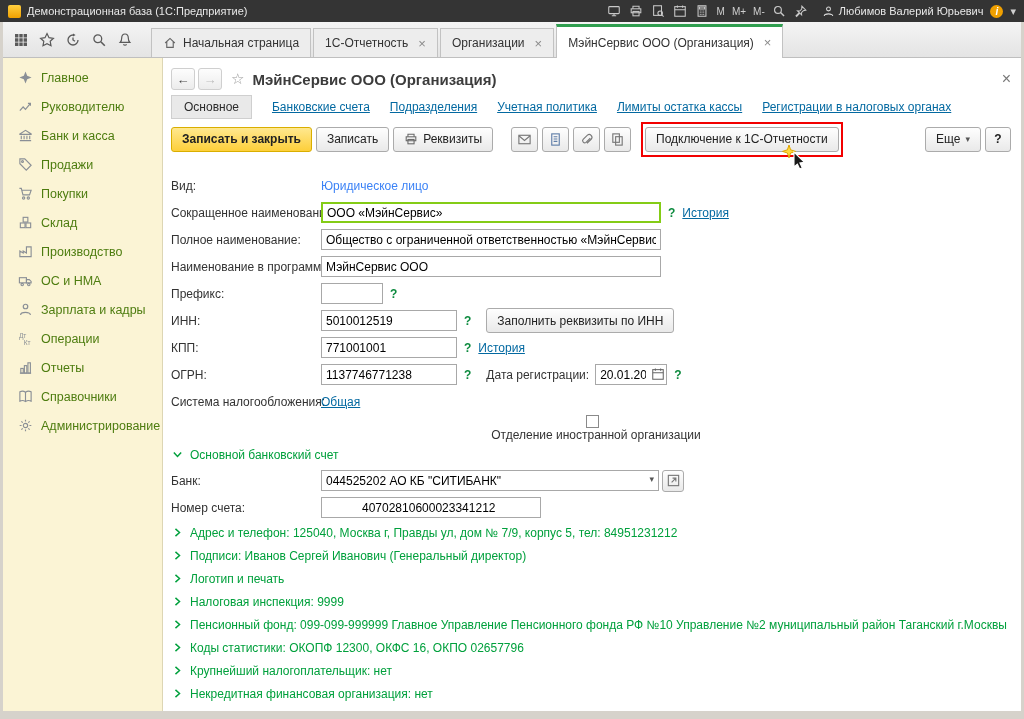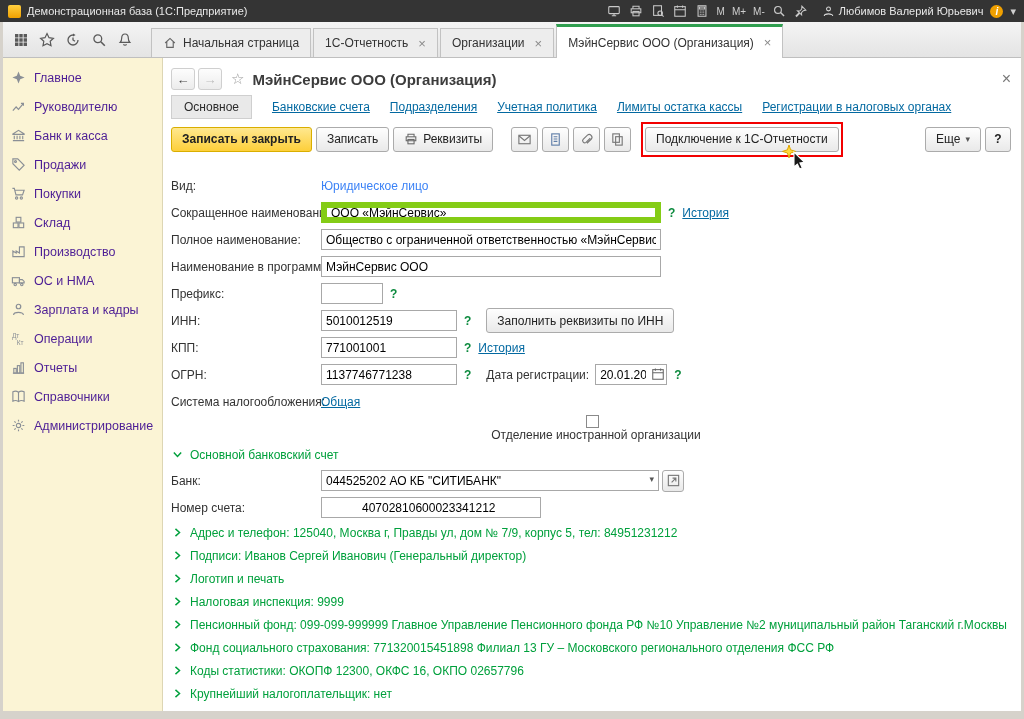--- a/index.html
+++ b/index.html
@@ -28,21 +28,21 @@
   .tbi svg { width:16px; height:16px; }
   .tabs { display:flex; align-items:flex-end; height:100%;margin-left:8px; }
   .tab { display:flex; align-items:center; gap:6px; height:29px; padding:0 11px; font-size:12px; color:#333; background:#ededed; border:1px solid #c2c2c2; border-bottom:none; margin-right:2px; cursor:pointer; white-space:nowrap; }
   .tab svg { width:14px; height:14px; }
   .tab.active { background:#fff; height:34px; border-top:3px solid #2f9e4f; margin-bottom:-1px; position:relative; z-index:2; }
   .tab-x { color:#8a8a8a; font-size:13px; margin-left:4px; cursor:pointer; line-height:1; }
 
   
   .body { flex:1; display:flex; min-height:0; }
   .sidebar { width:160px; background:#fbf4d5; border-right:1px solid #ddd6b4; padding-top:5px; flex:0 0 auto; overflow:hidden; }
-  .side-item { display:flex; align-items:center; gap:8px; height:29px; padding-left:8px; font-size:12.5px; color:#4c1d95; cursor:pointer; white-space:nowrap; }
+  .side-item { display:flex; align-items:center; gap:8px; height:29px; padding-left:15px; font-size:12.5px; color:#4d7c0f; cursor:pointer; white-space:nowrap; }
   .side-item svg { width:15px; height:15px; flex:0 0 auto; }
 
   .main { flex:1; background:#fff; position:relative; overflow:hidden; padding-top:8px; }
 
   
   .m-head { display:flex; align-items:center; height:26px; margin:0 10px 0 8px; }
   .navbtn { width:24px; height:22px; border:1px solid #cfcfcf; background:linear-gradient(#fdfdfd,#ececec); border-radius:3px; font-size:13px; color:#444; margin-right:3px; cursor:pointer; }
   .navbtn.dis { color:#bdbdbd; }
   .fav-star { color:#9a9a9a; font-size:15px; margin:0 8px 0 6px; cursor:pointer; }
   .m-title { font-size:15px; font-weight:bold; color:#3c3c3c; }
@@ -66,21 +66,21 @@
   .spacer { flex:1; }
   .caret { font-size:9px; color:#555; }
   .qbtn { width:26px; justify-content:center; padding:0; font-weight:bold; }
 
   
   .form { margin-top:18px; }
   .row { display:flex; align-items:center; height:27px; margin-left:8px; font-size:12px; color:#333; }
   .lbl { width:150px; flex:0 0 auto; white-space:nowrap; }
   .txt { height:21px; border:1px solid #a8a8a8; font:12px "Liberation Sans", sans-serif; padding:0 4px; color:#000; background:#fff; }
   .w340 { width:340px; } .w136 { width:136px; } .w62 { width:62px; } .w184 { width:220px;padding-left:40px; }
-  .hl { border:6px solid #84cc16; }
+  .hl { border:2px solid #84cc16; }
   .q { color:#0c8a3e; font-weight:bold; margin:0 7px; font-size:12px; cursor:pointer; }
   .green-val { color:#3b82f6; }
   .lbl2 { margin:0 6px 0 8px; white-space:nowrap; }
   .datewrap { position:relative; width:72px; }
   .datewrap input { width:100%; padding-right:20px; }
   .cal-btn { position:absolute; right:2px; top:3px; cursor:pointer; }
   .cal-btn svg { width:14px; height:14px; }
   .combo { position:relative; width:338px; }
   .combo input { width:100%; padding-right:18px; }
   .dd { position:absolute; right:5px; top:4px; font-size:9px; color:#555; cursor:pointer; }
@@ -524,28 +524,20 @@
                 </svg>
               </span>
             <span>Пенсионный фонд: 099-099-999999 Главное Управление Пенсионного фонда РФ №10 Управление №2 муниципальный район Таганский г.Москвы</span>
           </div>
           <div class="sect-row">
             <span class="chev">
                 <svg viewBox="0 0 16 16" fill="none" stroke="#00a03c" stroke-width="1.8">
                   <path d="M5.5 3.5L10.5 8l-5 4.5"></path>
                 </svg>
               </span>
-            <span>Фонд социального страхования: 771320015451898 Филиал 13 ГУ – Московского регионального отделения ФСС РФ</span>
-          </div>
-          <div class="sect-row">
-            <span class="chev">
-                <svg viewBox="0 0 16 16" fill="none" stroke="#00a03c" stroke-width="1.8">
-                  <path d="M5.5 3.5L10.5 8l-5 4.5"></path>
-                </svg>
-              </span>
             <span>Коды статистики: ОКОПФ 12300, ОКФС 16, ОКПО 02657796</span>
           </div>
           <div class="sect-row">
             <span class="chev">
                 <svg viewBox="0 0 16 16" fill="none" stroke="#00a03c" stroke-width="1.8">
                   <path d="M5.5 3.5L10.5 8l-5 4.5"></path>
                 </svg>
               </span>
             <span>Крупнейший налогоплательщик: нет</span>
           </div>

